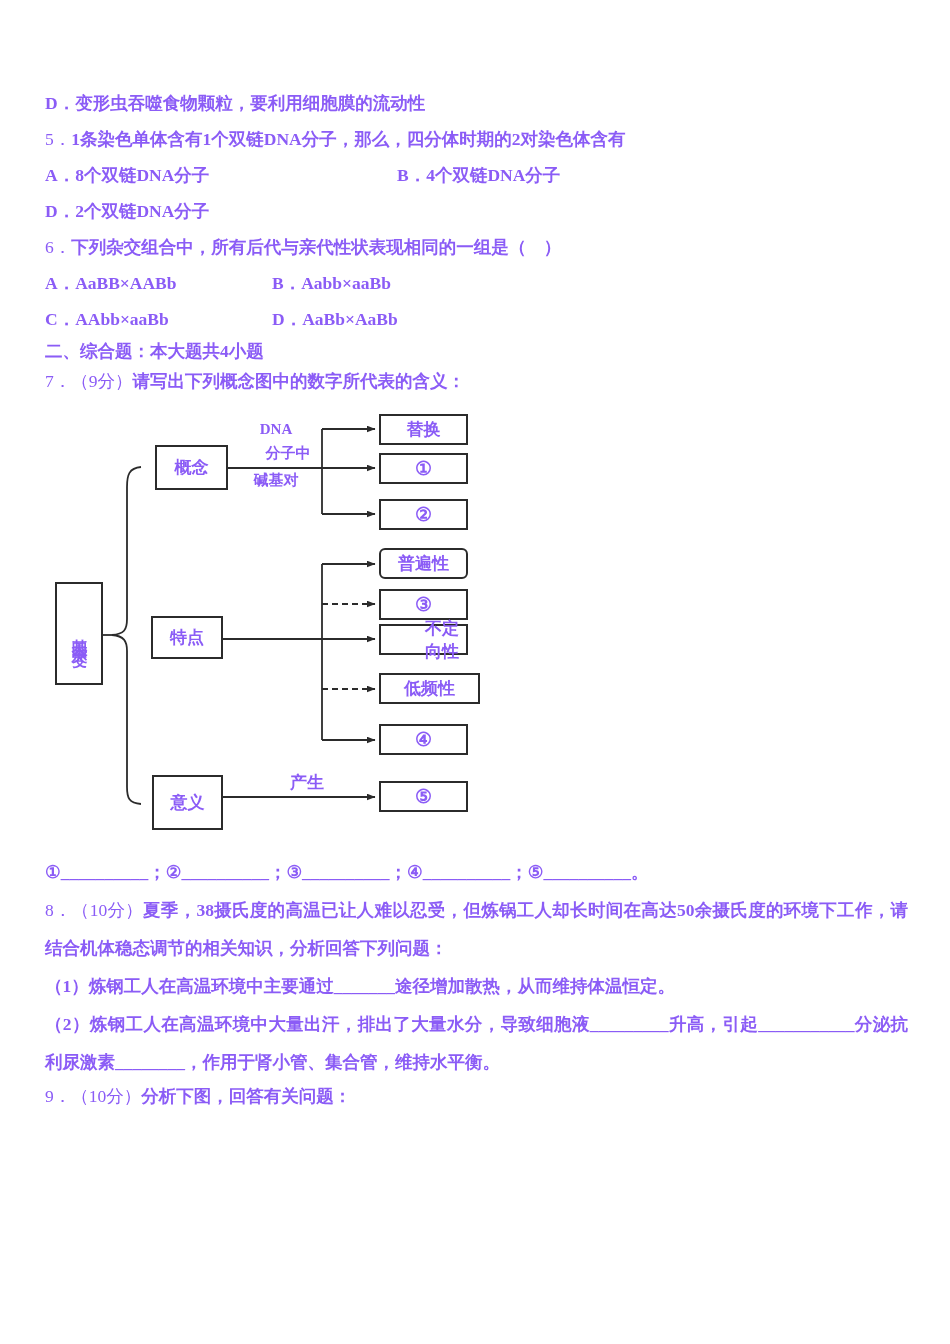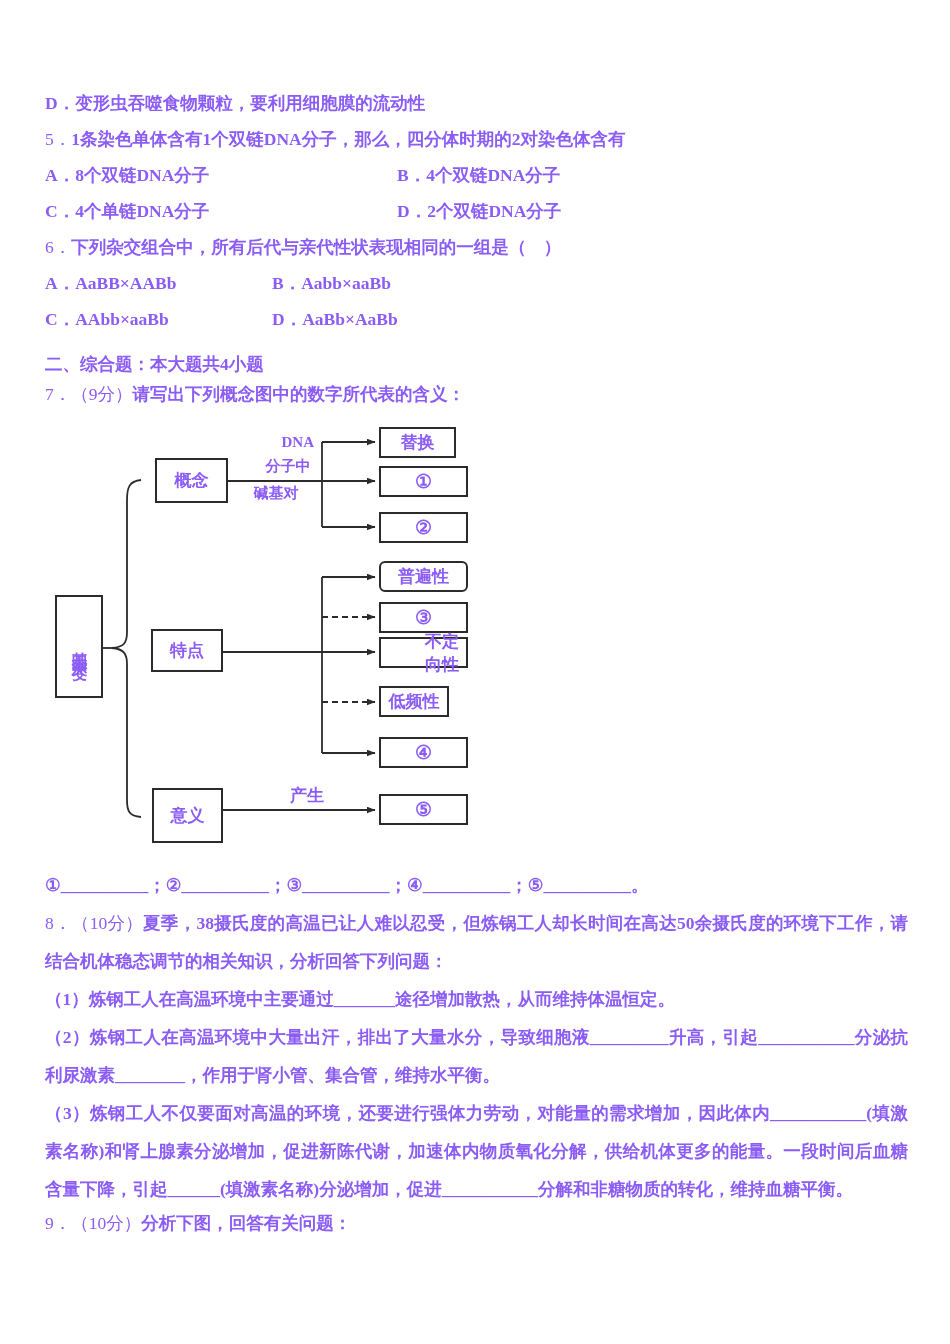--- a/index.html
+++ b/index.html
@@ -13,21 +13,21 @@
     font-size:17.5px;
     box-sizing:border-box;
     padding:93px 42px 0 45px;
     overflow:hidden;
   }
   .tline { line-height:20px; margin:0 0 16px 0; white-space:nowrap; }
   .thin  { font-weight:normal; }
   .opt-row { display:flex;gap:20px; }
   .q5col { width:332px; }
   .q6col { width:207px; }
-  .tight { margin-bottom:25px; }
+  .tight { margin-bottom:12px; }
   .tighter { margin-bottom:10px; }
 
   
   .diagram { position:relative; width:863px; height:440px; margin:8px 0 0 0; }
   .diagram svg { position:absolute; left:0; top:0; }
   .dbox {
     position:absolute;
     border:2px solid #2b2b2b;
     background:#ffffff;
     display:flex; align-items:center; justify-content:center;
@@ -62,21 +62,20 @@
 <div class="page">
 
   <div class="tline">D．变形虫吞噬食物颗粒，要利用细胞膜的流动性</div>
 
   <div class="tline"><span class="thin">5．</span><span>1条染色单体含有1个双链DNA分子，那么，四分体时期的2对染色体含有</span></div>
   <div class="tline opt-row">
     <span class="q5col">A．8个双链DNA分子</span>
     <span>B．4个双链DNA分子</span>
   </div>
   <div class="tline opt-row">
-    <span class="q5col">C．4个单链DNA分子</span>
     <span>D．2个双链DNA分子</span>
   </div>
 
   <div class="tline"><span class="thin">6．</span><span>下列杂交组合中，所有后代与亲代性状表现相同的一组是（　）</span></div>
   <div class="tline opt-row">
     <span class="q6col">A．AaBB×AABb</span>
     <span>B．Aabb×aaBb</span>
   </div>
   <div class="tline opt-row tight">
     <span class="q6col">C．AAbb×aaBb</span>
@@ -110,45 +109,44 @@
         <line x1="277" y1="157" x2="330" y2="157" marker-end="url(#arw)"></line>
         <line x1="277" y1="197" x2="330" y2="197" stroke-dasharray="6,4" marker-end="url(#arw)"></line>
         <line x1="277" y1="232" x2="330" y2="232" marker-end="url(#arw)"></line>
         <line x1="277" y1="282" x2="330" y2="282" stroke-dasharray="6,4" marker-end="url(#arw)"></line>
         <line x1="277" y1="333" x2="330" y2="333" marker-end="url(#arw)"></line>
 
         <line x1="178" y1="390" x2="330" y2="390" marker-end="url(#arw)"></line>
       </g>
     </svg>
 
-    <div class="edge-lbl" style="left:193px; top:12px;text-align:right;">DNA</div>
+    <div class="edge-lbl" style="left:193px; top:12px;">DNA</div>
     <div class="edge-lbl" style="left:205px; top:36px;">分子中</div>
     <div class="edge-lbl" style="left:193px; top:63px;">碱基对</div>
     <div class="edge-lbl2" style="left:232px; top:366px;">产生</div>
 
     <div class="dbox vert" style="left:10px; top:175px; width:48px; height:103px;">基因突变</div>
     <div class="dbox" style="left:110px; top:38px;  width:73px; height:45px;">概念</div>
     <div class="dbox" style="left:106px; top:209px; width:72px; height:43px;">特点</div>
     <div class="dbox" style="left:107px; top:368px; width:71px; height:55px;">意义</div>
 
-    <div class="dbox" style="left:334px; top:7px;   width:77px; height:31px;">替换</div>
+    <div class="dbox" style="left:334px; top:7px;   width:89px; height:31px;">替换</div>
     <div class="dbox circ" style="left:334px; top:46px;  width:89px; height:31px;">①</div>
     <div class="dbox circ" style="left:334px; top:92px;  width:89px; height:31px;">②</div>
     <div class="dbox" style="left:334px; top:141px; width:89px; height:31px;border-radius:6px;">普遍性</div>
     <div class="dbox circ" style="left:334px; top:182px; width:89px; height:31px;">③</div>
     <div class="dbox" style="left:334px; top:217px; width:89px; height:31px;padding-left:44px;">不定向性</div>
-    <div class="dbox" style="left:334px; top:266px; width:70px; height:31px;">低频性</div>
+    <div class="dbox" style="left:334px; top:266px; width:101px; height:31px;">低频性</div>
     <div class="dbox circ" style="left:334px; top:317px; width:89px; height:31px;">④</div>
     <div class="dbox circ" style="left:334px; top:374px; width:89px; height:31px;">⑤</div>
   </div>
 
   <div class="blanks">①__________；②__________；③__________；④__________；⑤__________。</div>
 
   <div class="q8block">
     <p class="para"><span class="thin">8．</span><span class="thin">（10分）</span><span>夏季，38摄氏度的高温已让人难以忍受，但炼锅工人却长时间在高达50余摄氏度的环境下工作，请结合机体稳态调节的相关知识，分析回答下列问题：</span></p>
     <p class="para">（1）炼钢工人在高温环境中主要通过_______途径增加散热，从而维持体温恒定。</p>
     <p class="para">（2）炼钢工人在高温环境中大量出汗，排出了大量水分，导致细胞液_________升高，引起___________分泌抗利尿激素________，作用于肾小管、集合管，维持水平衡。</p>
-    <p class="para">（3）炼钢工人不仅要面对高温的环境，还要进行强体力劳动，对能量的需求增加，因此体内___________(填激素名称)和肾上腺素分泌增加，促进新陈代谢，加速体内物质氧化分解，供给机体更多的能量。一段时间后血糖含量下降，引起______(填激素名称)分泌增加，促进___________分解和非糖物质的转化，维持血糖平衡。</p>
   </div>
 
   <div class="para q9line"><span class="thin">9．</span><span class="thin">（10分）</span><span>分析下图，回答有关问题：</span></div>
 
 </div>
 
 </body></html>

